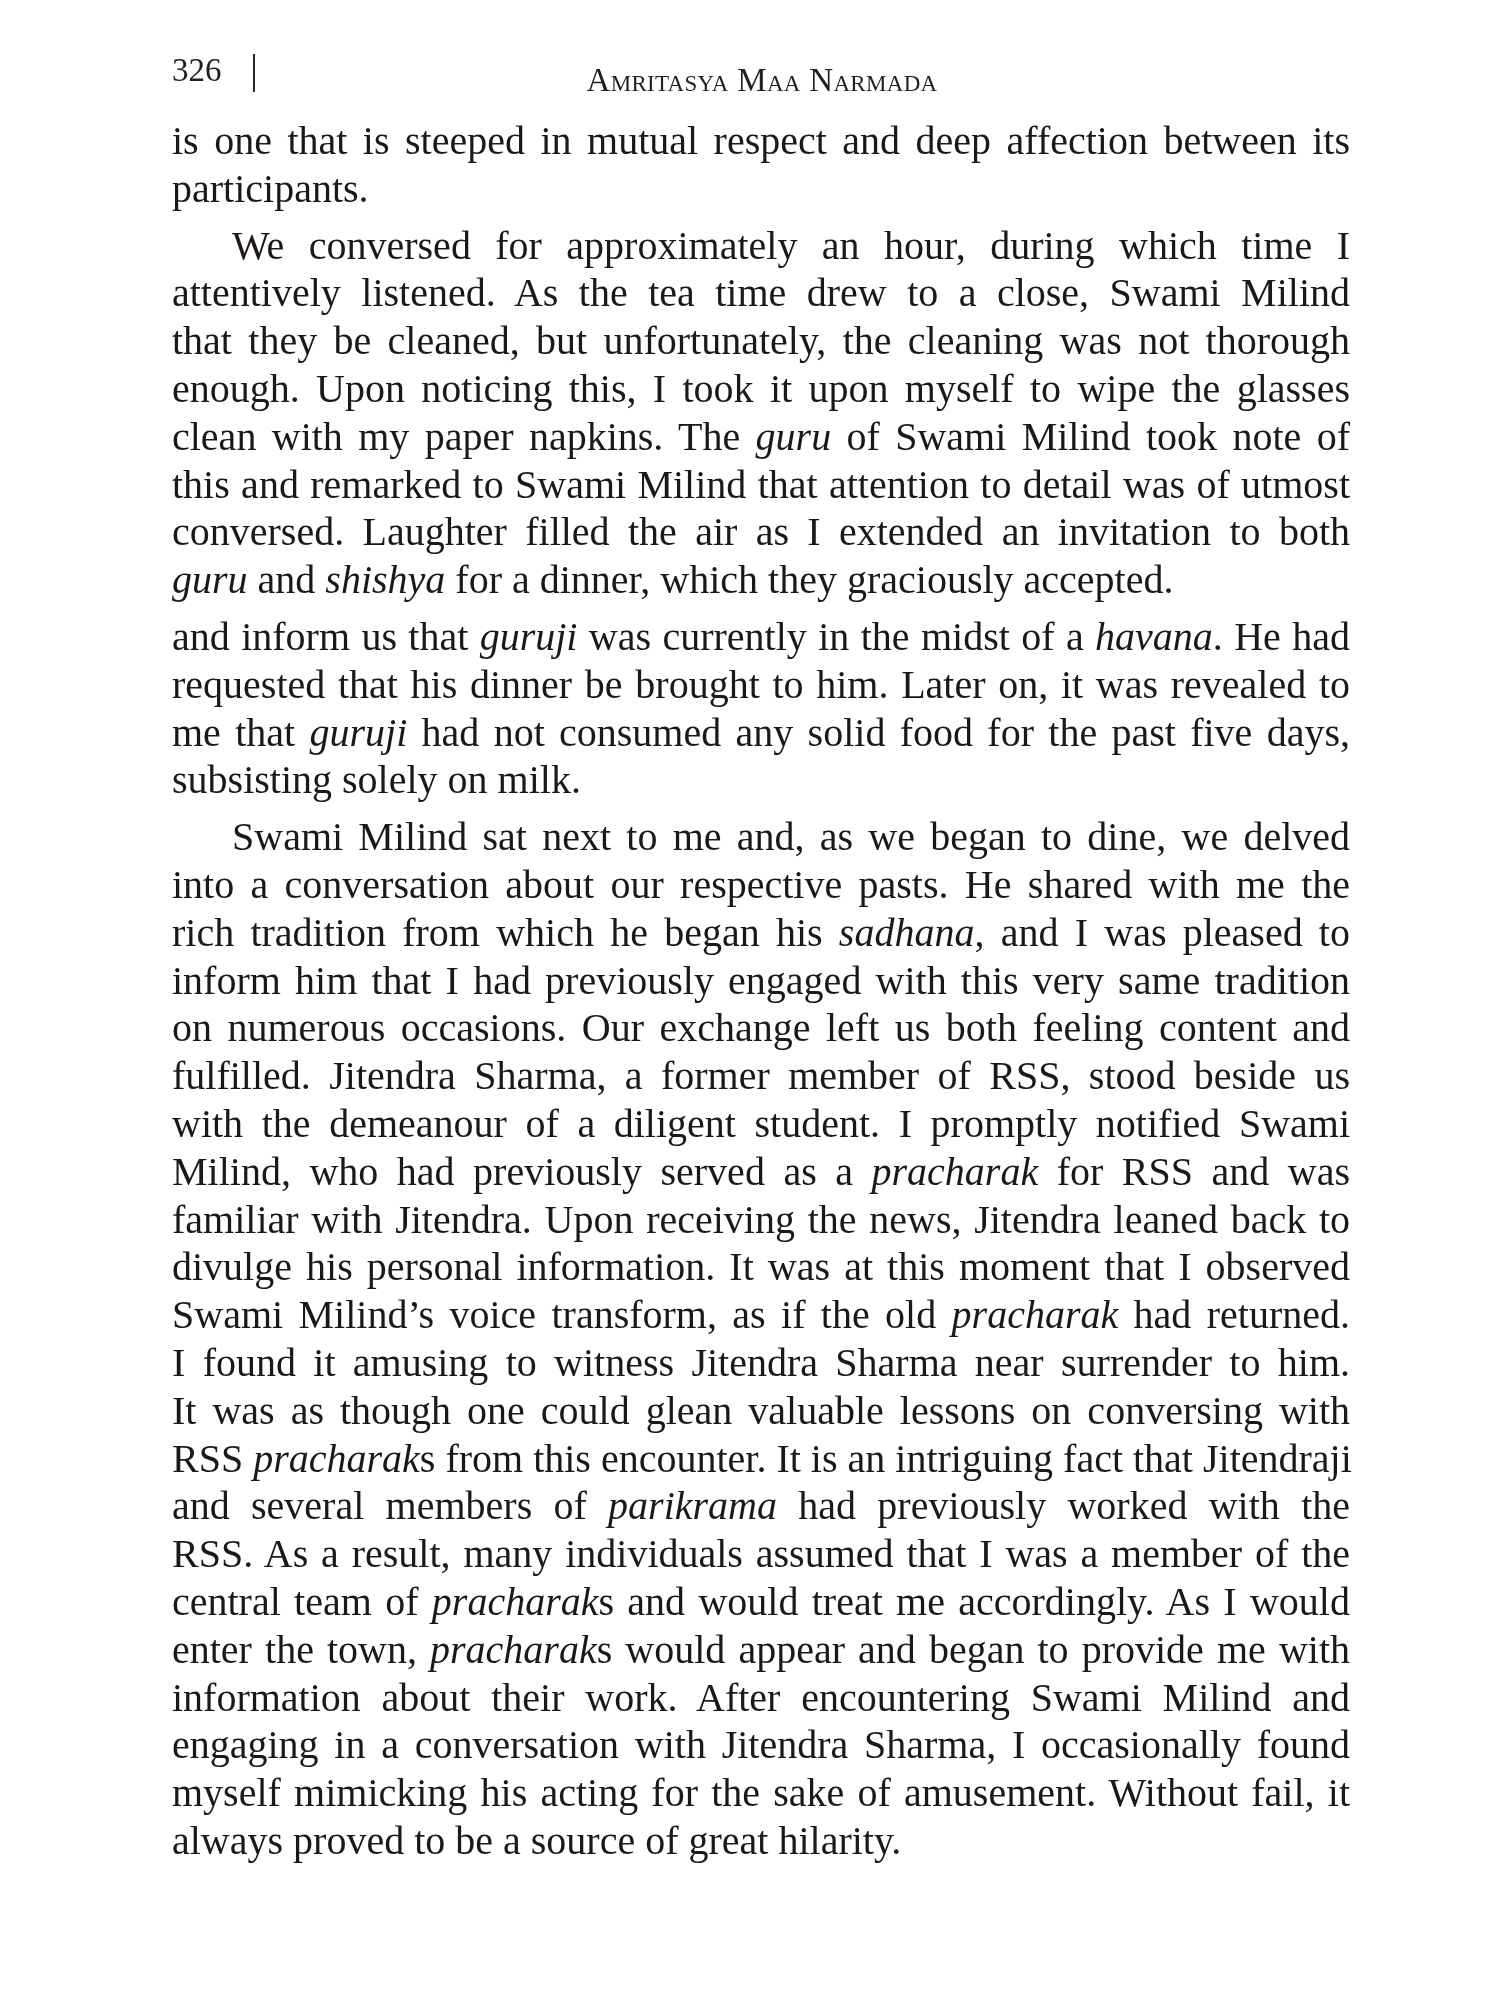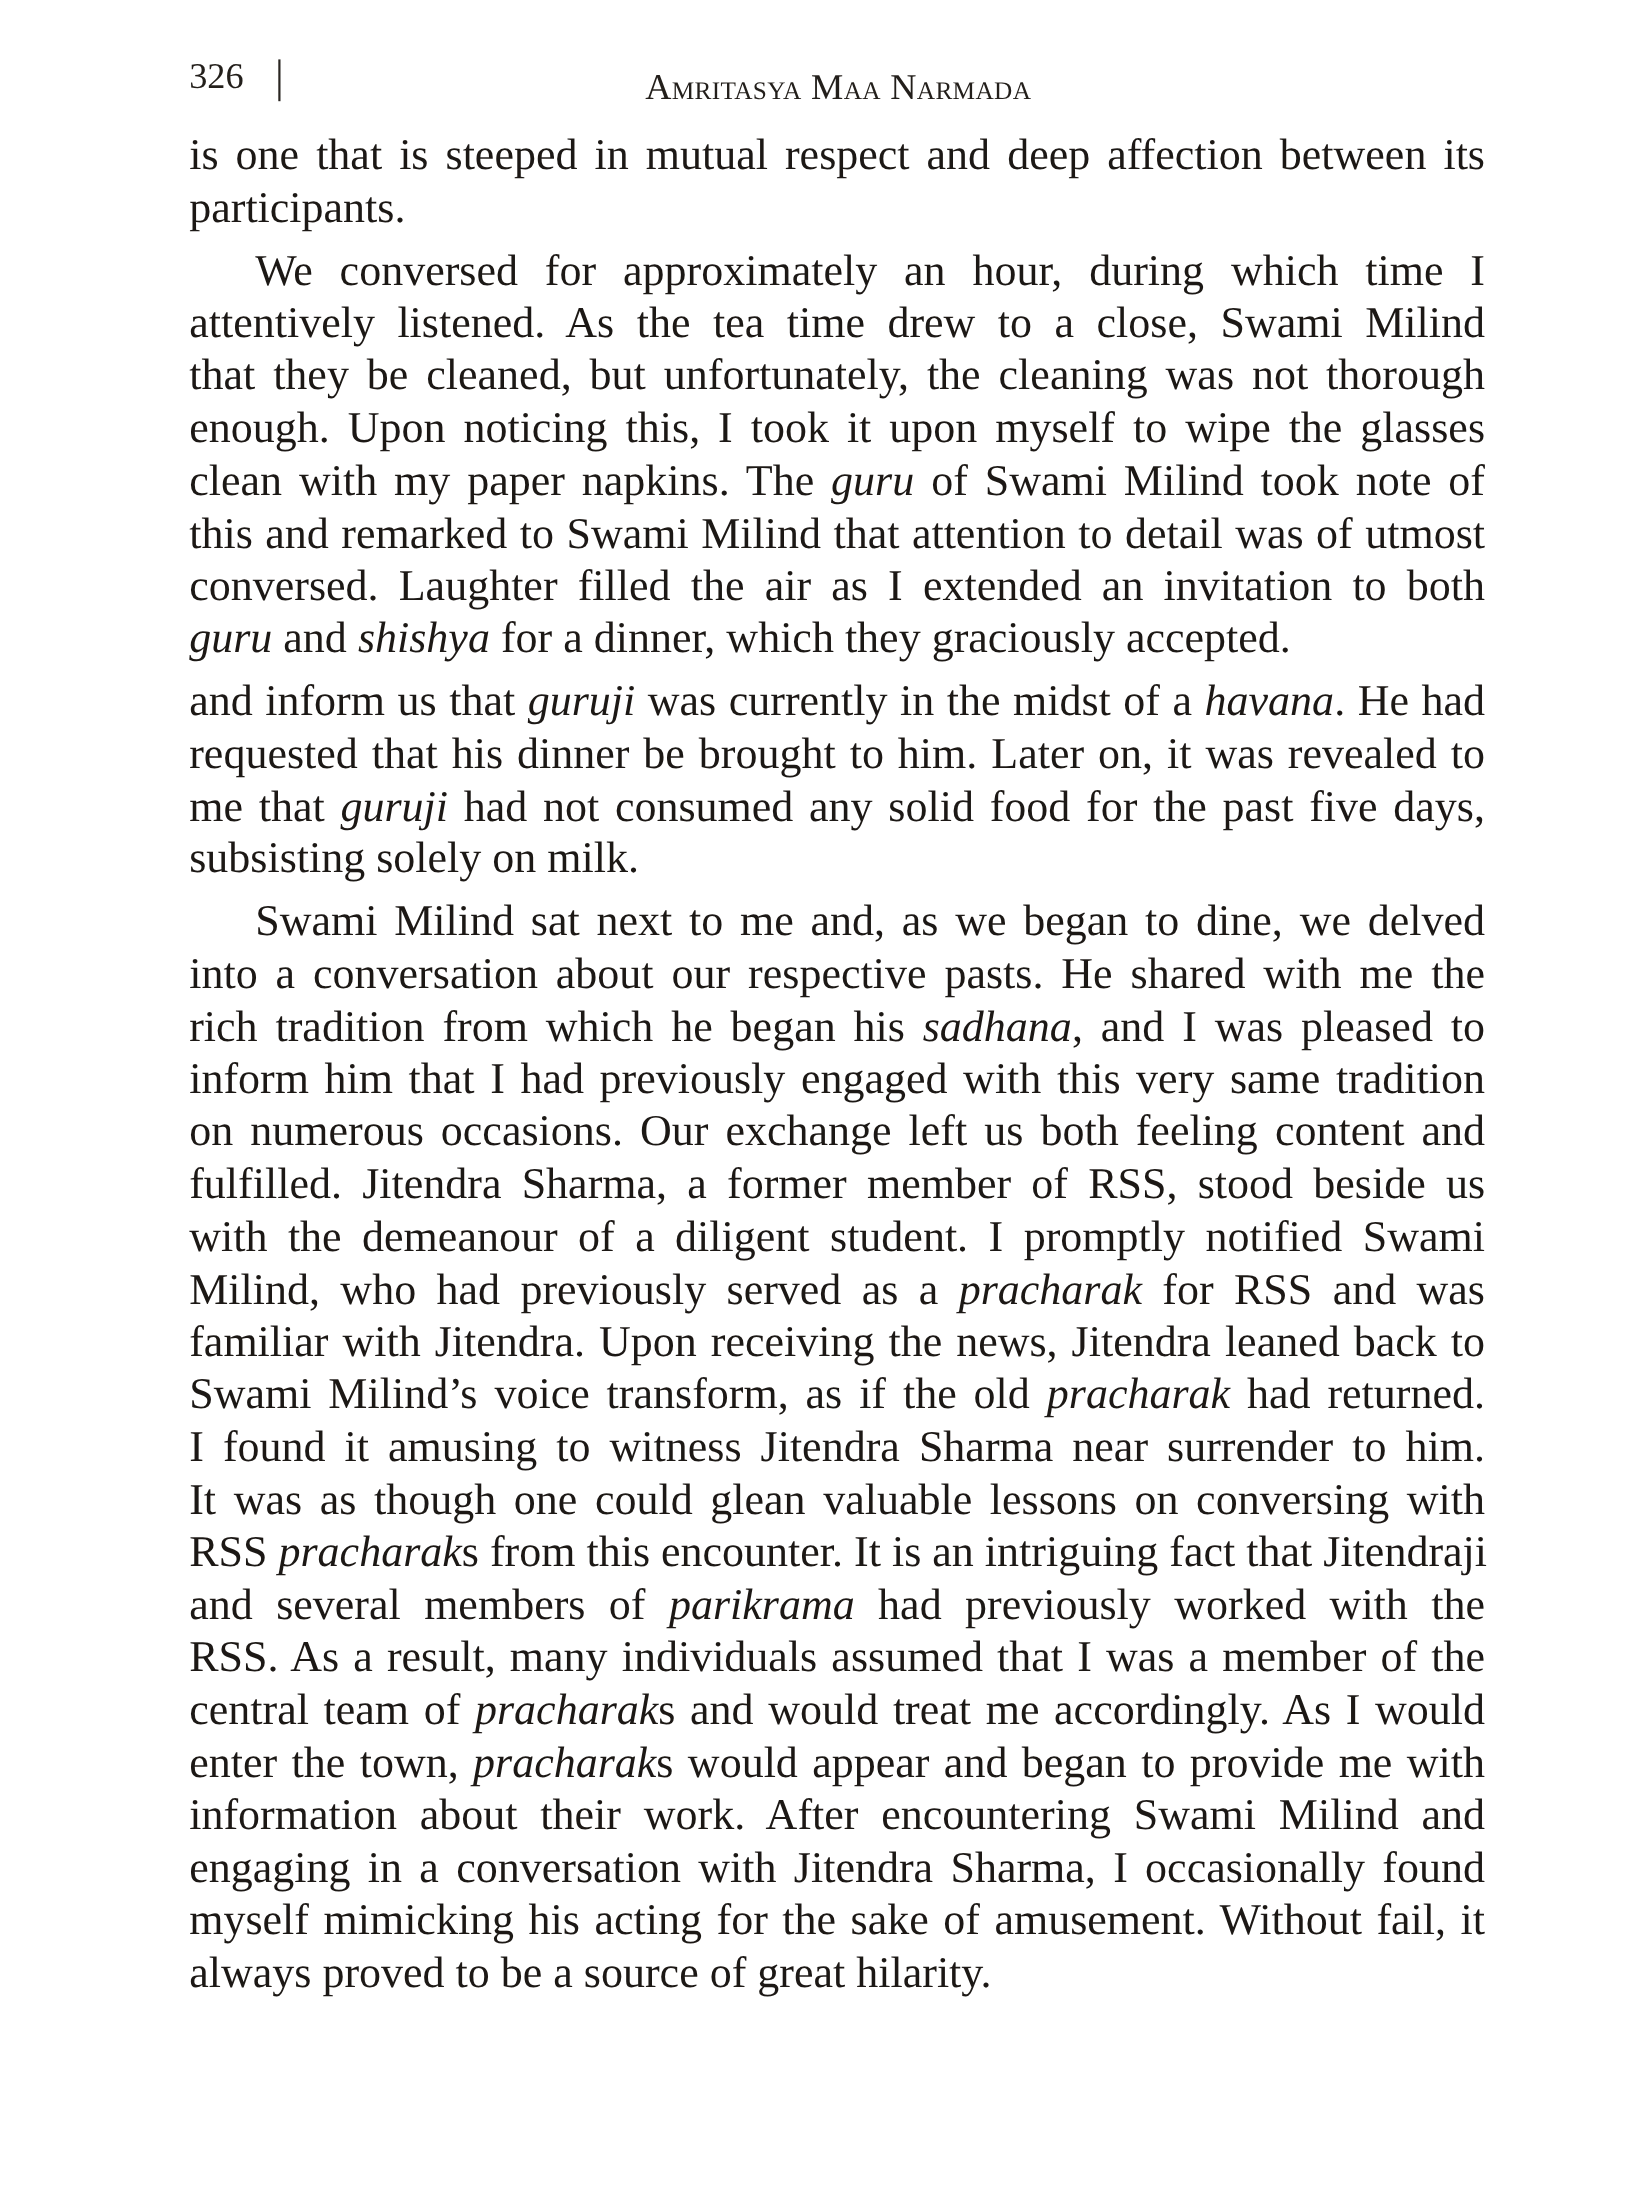--- a/index.html
+++ b/index.html
@@ -61,20 +61,21 @@
     <div class="para">
       <span class="line indent"><span>Swami Milind sat next to me and, as we began to dine, we delved</span></span>
       <span class="line"><span>into a conversation about our respective pasts. He shared with me the</span></span>
       <span class="line"><span>rich tradition from which he began his </span><span class="it">sadhana</span><span>, and I was pleased to</span></span>
       <span class="line"><span>inform him that I had previously engaged with this very same tradition</span></span>
       <span class="line"><span>on numerous occasions. Our exchange left us both feeling content and</span></span>
       <span class="line"><span>fulfilled. Jitendra Sharma, a former member of RSS, stood beside us</span></span>
       <span class="line"><span>with the demeanour of a diligent student. I promptly notified Swami</span></span>
       <span class="line"><span>Milind, who had previously served as a </span><span class="it">pracharak</span><span> for RSS and was</span></span>
       <span class="line"><span>familiar with Jitendra. Upon receiving the news, Jitendra leaned back to</span></span>
+      <span class="line"><span>divulge his personal information. It was at this moment that I observed</span></span>
       <span class="line"><span>Swami Milind’s voice transform, as if the old </span><span class="it">pracharak</span><span> had returned.</span></span>
       <span class="line"><span>I found it amusing to witness Jitendra Sharma near surrender to him.</span></span>
       <span class="line"><span>It was as though one could glean valuable lessons on conversing with</span></span>
       <span class="line"><span>RSS </span><span class="it">pracharak</span><span>s from this encounter. It is an intriguing fact that Jitendraji</span></span>
       <span class="line"><span>and several members of </span><span class="it">parikrama</span><span> had previously worked with the</span></span>
       <span class="line"><span>RSS. As a result, many individuals assumed that I was a member of the</span></span>
       <span class="line"><span>central team of </span><span class="it">pracharak</span><span>s and would treat me accordingly. As I would</span></span>
       <span class="line"><span>enter the town, </span><span class="it">pracharak</span><span>s would appear and began to provide me with</span></span>
       <span class="line"><span>information about their work. After encountering Swami Milind and</span></span>
       <span class="line"><span>engaging in a conversation with Jitendra Sharma, I occasionally found</span></span>

